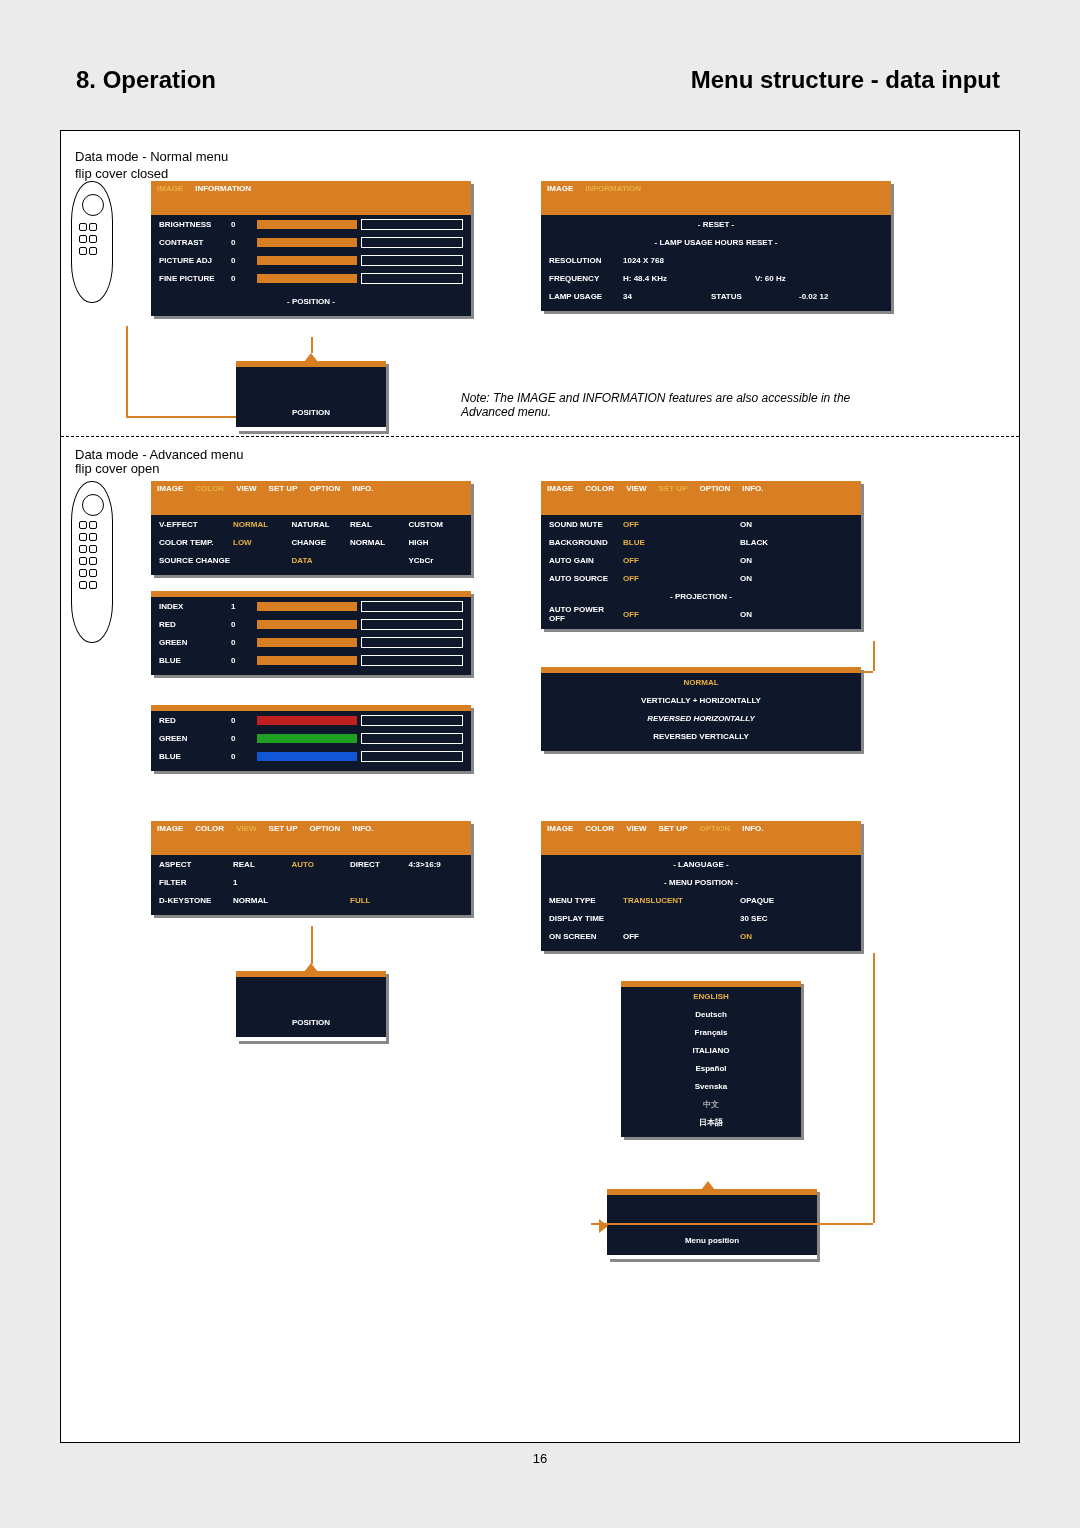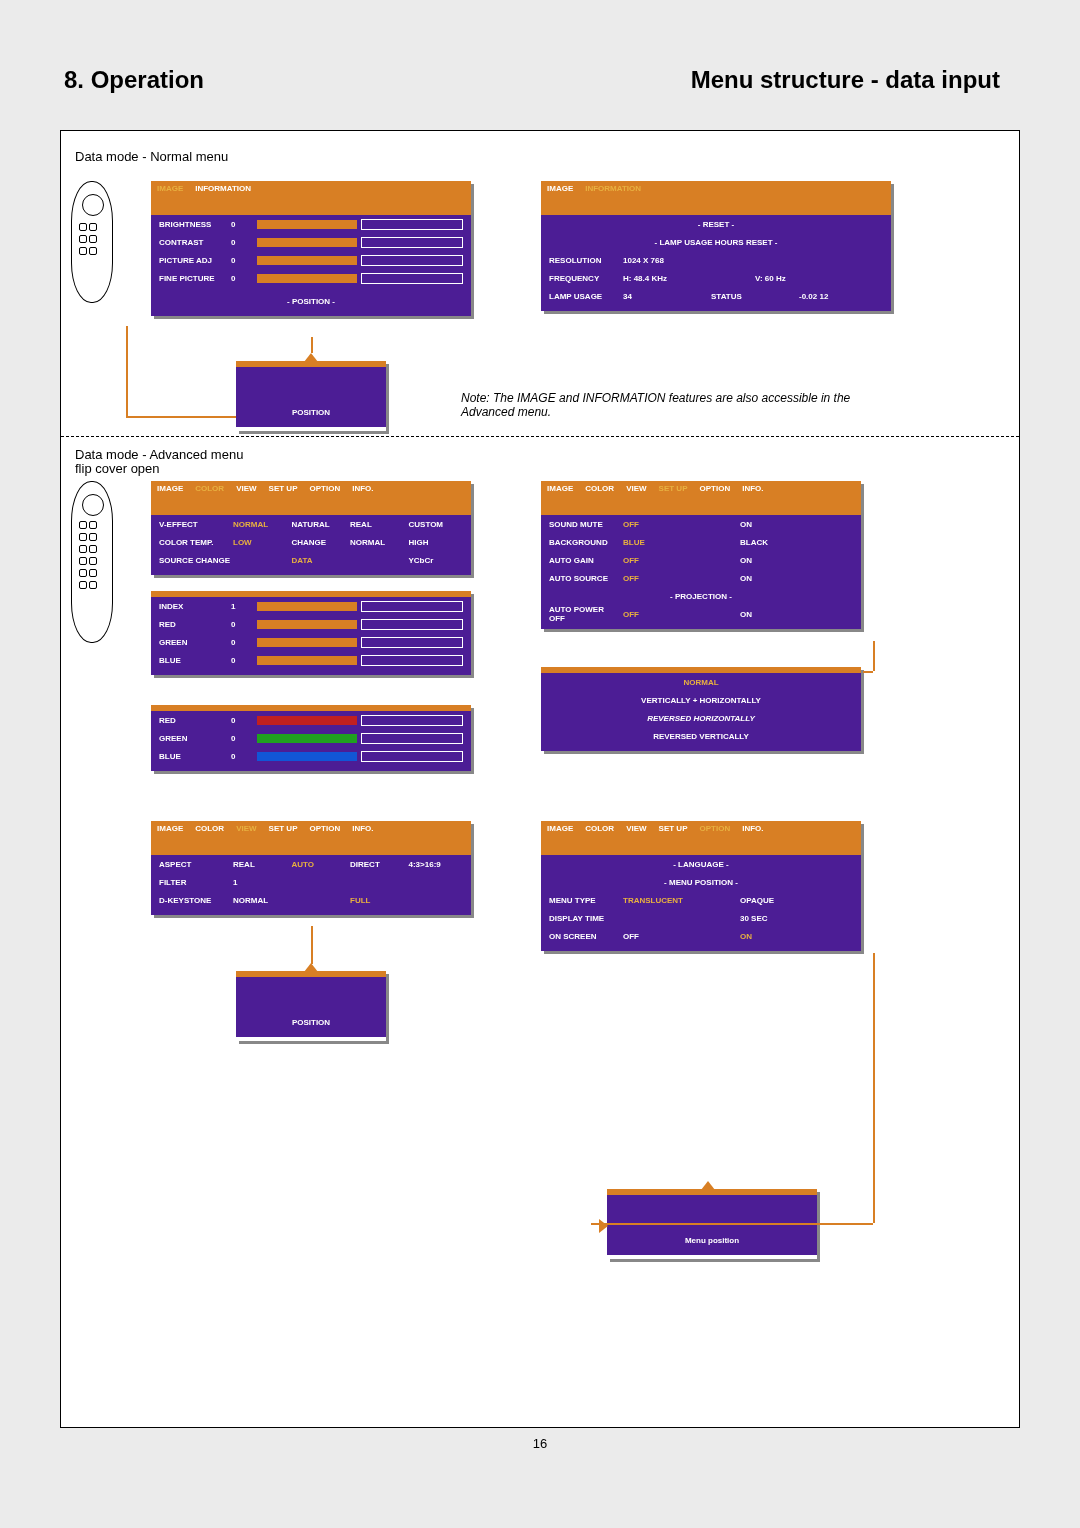--- a/index.html
+++ b/index.html
@@ -1,28 +1,28 @@
 <!DOCTYPE html>
 <html><head>
 <meta charset="utf-8">
 <style>
 body{margin:0;background:#ebebeb;font-family:Arial,Helvetica,sans-serif;font-size:9px;color:#000}
 .page{width:1080px;height:1528px;margin:0 auto;position:relative;background:#ebebeb;padding:50px 60px;box-sizing:border-box}
 .header{display:flex;justify-content:space-between;align-items:baseline;padding:0 4px 20px}
-.header h1{font-size:24px;font-weight:bold;margin:0}
+.header h1{font-size:24px;font-weight:bold;margin:12px}
 .header h2{font-size:24px;font-weight:bold;margin:16px}
-.frame{border:1px solid #000;background:#fff;padding:16px 14px 30px;position:relative;min-height:1250px}
+.frame{border:1px solid #000;background:#fff;padding:16px 14px 45px;position:relative;min-height:1250px}
 .pagenum{position:absolute;bottom:-24px;left:50%;transform:translateX(-50%);font-size:13px}
 .caption{font-size:13px;margin:2px 0 0 0}
 
 .panel{position:absolute;box-shadow:3px 3px 0 #888}
 .tabs{display:flex;background:#d87f24;height:34px}
 .tab{padding:3px 6px;font-weight:bold;font-size:8px;color:#fff}
 .tab.sel{color:#e8b040}
-.body{background:#4c1d95;padding:0 6px 6px}
+.body{background:#0f172a;padding:0 6px 6px}
 .row{display:flex;align-items:center;height:18px;color:#fff;font-weight:bold;font-size:8px}
 .label{flex:0 0 72px;padding-left:2px}
 .val0{flex:0 0 24px}
 .bar{flex:1;height:9px;background:#d87f24;margin:0 2px}
 .bar.blue{background:#1156d6}
 .bar.red{background:#c02020}
 .bar.green{background:#20a020}
 .bar.empty{background:transparent;border:1px solid #fff}
 .footer{text-align:center;color:#fff;font-weight:bold;font-size:8px;padding:4px 0}
 .opt{flex:1;text-align:left;color:#fff;font-size:8px;font-weight:bold;padding:0 2px}
@@ -45,20 +45,21 @@
 </head>
 <body>
 
 <div class="page">
  <div class="header">
   <h1>8. Operation</h1>
   <h2>Menu structure - data input</h2>
  </div>
  <div class="frame">
   <div class="caption">Data mode - Normal menu</div>
+  <div class="caption">flip cover closed</div>
 
   <div class="remote" style="top:50px;left:10px">
         <div class="btns"><span></span><span></span><span></span><span></span><span></span><span></span></div>
       </div>
 
   <div id="p_image" class="panel" style="top:50px;left:90px;width:320px">
         <div class="tabs">
           <div class="tab sel">IMAGE</div>
           <div class="tab">INFORMATION</div>
         </div>
@@ -333,20 +334,33 @@
           <div class="row">
             <span class="label">DISPLAY TIME</span>
             <span class="opt"></span>
             <span class="opt">30 SEC</span>
           </div>
           <div class="row">
             <span class="label">ON SCREEN</span>
             <span class="opt">OFF</span>
             <span class="opt hl">ON</span>
           </div>
+        </div>
+      </div>
+  <div id="p_lang" class="panel" style="top:850px;left:560px;width:180px">
+        <div class="tabs" style="height:6px"></div>
+        <div class="body">
+          <div class="row center" style="justify-content:center;color:#e8b040;">ENGLISH</div>
+          <div class="row center" style="justify-content:center;">Deutsch</div>
+          <div class="row center" style="justify-content:center;">Français</div>
+          <div class="row center" style="justify-content:center;">ITALIANO</div>
+          <div class="row center" style="justify-content:center;">Español</div>
+          <div class="row center" style="justify-content:center;">Svenska</div>
+          <div class="row center" style="justify-content:center;color:#aaa;">中文</div>
+          <div class="row center" style="justify-content:center;">日本語</div>
         </div>
       </div>
   <div id="p_menupos" class="panel" style="top:1058px;left:546px;width:210px;height:70px">
         <div class="tabs" style="height:6px"></div>
         <div class="body" style="height: 54px; display: flex; align-items: flex-end; justify-content: center;">
           <div class="footer">Menu position</div>
         </div>
       </div>
   <div class="tri" style="top:1050px;left:640px"></div>
   <div class="tri right" style="top:1088px;left:538px"></div>

